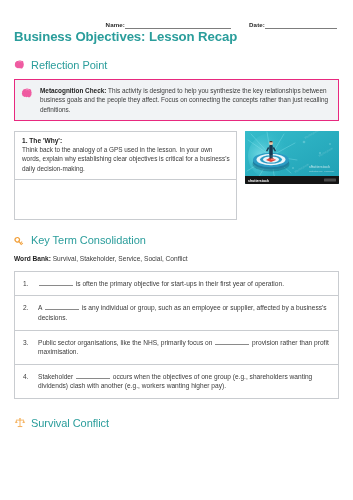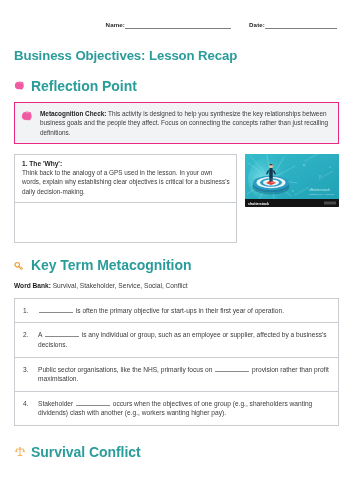--- a/index.html
+++ b/index.html
@@ -48,38 +48,38 @@
   }
   .nd-rule {
     border-bottom: 0.8px solid #7d7d7d;
     height: 8px;
   }
   .nd-rule.long  { width: 106px; }
   .nd-rule.short { width: 72px; }
 
   
   .doc-title {
-    margin-top: 19px;
+    margin-top: 0;
     font-size: 13.2px;
     font-weight: bold;
     color: #2a9d9b;
     letter-spacing: -0.1px;
     line-height: 16px;
   }
 
   
   .section-head {
     display: flex;
     align-items: center;
     gap: 5px;
     margin-top: 14px;
   }
   .section-head .sh-text {
-    font-size: 14px;
-    font-weight: bold;
+    font-size: 11px;
+    font-weight: normal;
     color: #2a9d9b;
     letter-spacing: -0.05px;
   }
   .sh-icon {
     display: inline-flex;
     align-items: center;
     justify-content: center;
     width: 12px;
     height: 12px;
     flex: 0 0 12px;
@@ -317,21 +317,21 @@
     <span class="sh-icon">
       <svg viewBox="0 0 24 24" width="12" height="12" aria-hidden="true">
         <g transform="rotate(-40 12 12)">
           <circle cx="8.2" cy="8.2" r="4.4" fill="none" stroke="#f2a13c" stroke-width="2.6"></circle>
           <rect x="7.2" y="11.4" width="2.2" height="10" fill="#f2a13c"></rect>
           <rect x="9.2" y="16.2" width="4" height="2" fill="#f2a13c"></rect>
           <rect x="9.2" y="19.4" width="3.2" height="2" fill="#f2a13c"></rect>
         </g>
       </svg>
     </span>
-    <span class="sh-text">Key Term Metacognition</span>
+    <span class="sh-text">Key Term Consolidation</span>
   </div>
 
   <div class="wordbank">
     <b>Word Bank:</b><span> Survival, Stakeholder, Service, Social, Conflict</span>
   </div>
 
   <div class="fill-list" id="fill-list">
       <div class="fill-item">
         <span class="fill-num">1.</span>
         <span class="fill-text"><span class="blank"></span> is often the primary objective for start-ups in their first year of operation.</span>

